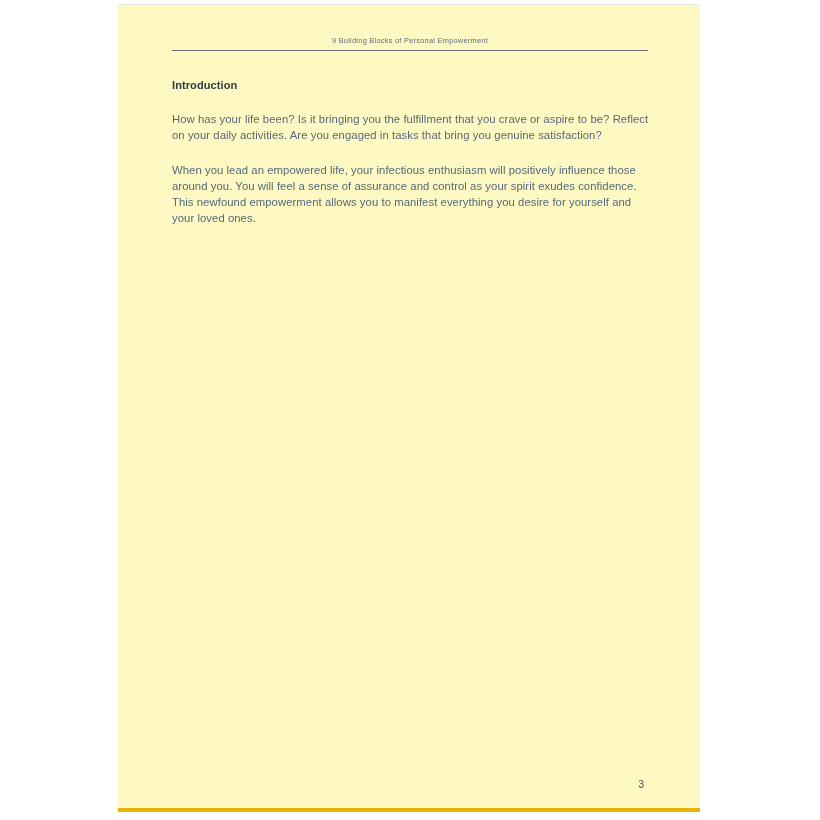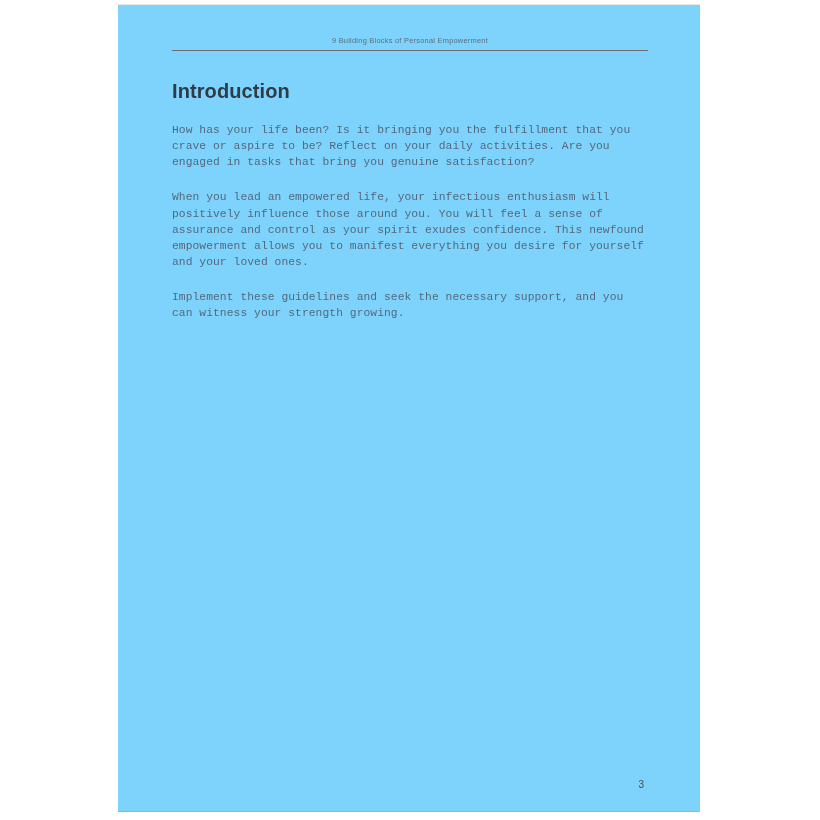--- a/index.html
+++ b/index.html
@@ -15,23 +15,23 @@
     position: relative;
   }
 
   
   #page-sheet {
     position: absolute;
     left: 118px;
     top: 4px;
     width: 582px;
     height: 808px;
-    background: #7dd3fc;
+    background: #fef9c3;
     border-top: 1px solid #e3eae6;
-    border-bottom: 1px solid #eab308;
+    border-bottom: 4px solid #eab308;
     box-sizing: border-box;
   }
 
   
   #running-header {
     position: absolute;
     left: 54px;
     top: 31px;
     width: 476px;
   }
@@ -52,36 +52,35 @@
 
   
   #content {
     position: absolute;
     left: 54px;
     top: 74px;
     width: 478px;
   }
 
   #page-title {
-    font-size: 20px;
+    font-size: 11px;
     font-weight: 600;
     color: #2f3b45;
     letter-spacing: 0.1px;
     line-height: 1.25;
     margin: 0 0 18px 0;
   }
 
   .body-paragraph {
     font-size: 11.3px;
     line-height: 1.43;
     color: #56687c;
     letter-spacing: 0.06px;
     margin: 16px 0 19px 0;
     text-align: left;
-    font-family: Liberation Mono, monospace;
   }
   .body-paragraph:last-child {
     margin-bottom: 0;
   }
 
   
   #page-footer {
     position: absolute;
     left: 54px;
     top: 769px;
@@ -107,21 +106,20 @@
 
   <div id="content">
 
     <h1 id="page-title">Introduction</h1>
 
     <p class="body-paragraph">How has your life been? Is it bringing you the fulfillment that you crave or aspire to be? Reflect on your daily activities. Are you engaged in tasks that bring you genuine satisfaction?</p>
 
     <p class="body-paragraph">When you lead an empowered life, your infectious enthusiasm will positively influence those around you. You will feel a sense of assurance and control as your spirit exudes confidence. This newfound empowerment allows you to manifest everything you desire for yourself and your loved ones.</p>
 
 
-    <p class="body-paragraph">Implement these guidelines and seek the necessary support, and you can witness your strength growing.</p>
 
   </div>
 
   <div id="page-footer">
     <span id="page-number">3</span>
   </div>
 
 </div>
 
 </body></html>

